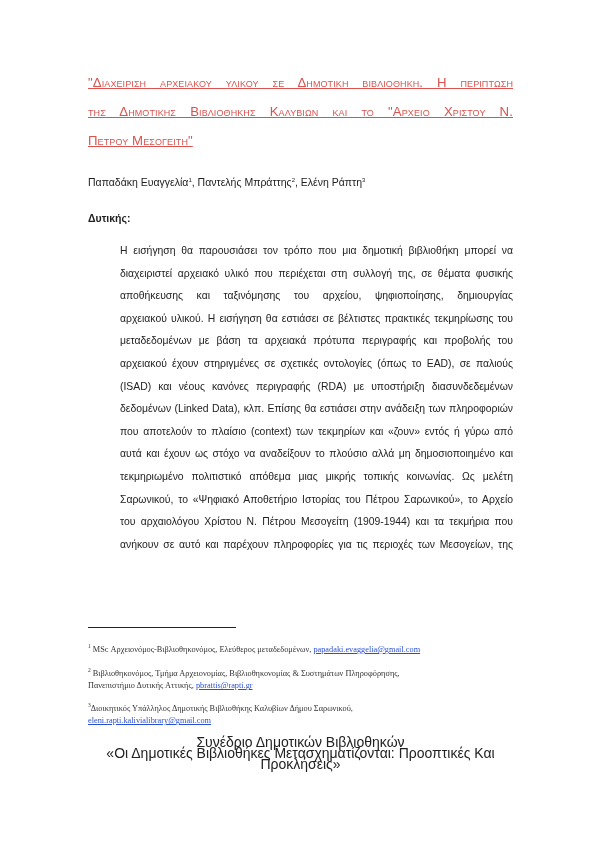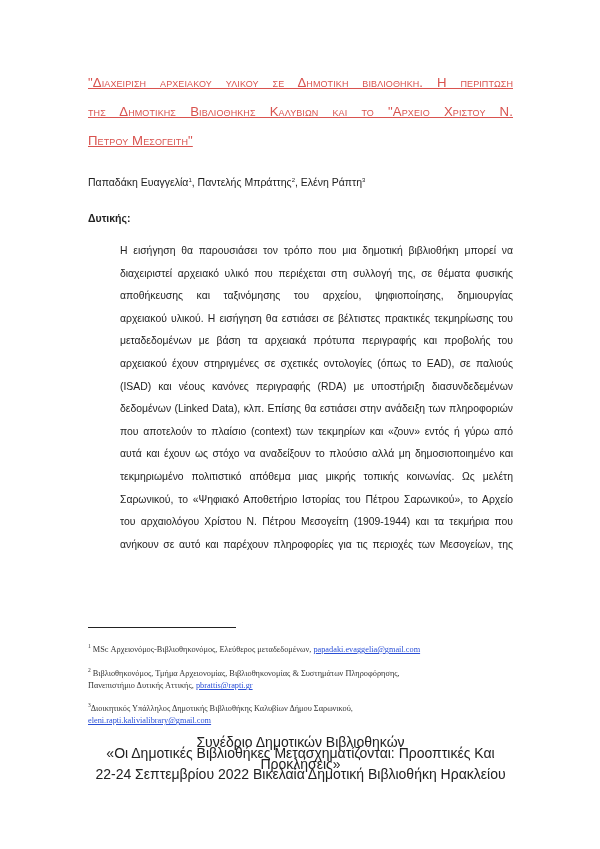--- a/index.html
+++ b/index.html
@@ -72,16 +72,15 @@
   </div>
 
   <div class="fn fn3">
     <sup>3</sup><span>Διοικητικός Υπάλληλος Δημοτικής Βιβλιοθήκης Καλυβίων Δήμου Σαρωνικού,</span><br>
     <a>eleni.rapti.kalivialibrary@gmail.com</a>
   </div>
 
   <div class="footer">
     <div>Συνέδριο Δημοτικών Βιβλιοθηκών</div>
     <div>«Οι Δημοτικές Βιβλιοθήκες Μετασχηματίζονται:  Προοπτικές Και Προκλήσεις»</div>
-    <div>22-24 Σεπτεμβρίου 2022  Βικελαία Δημοτική Βιβλιοθήκη Ηρακλείου</div>
   </div>
 
 </div>
 
 </body></html>

